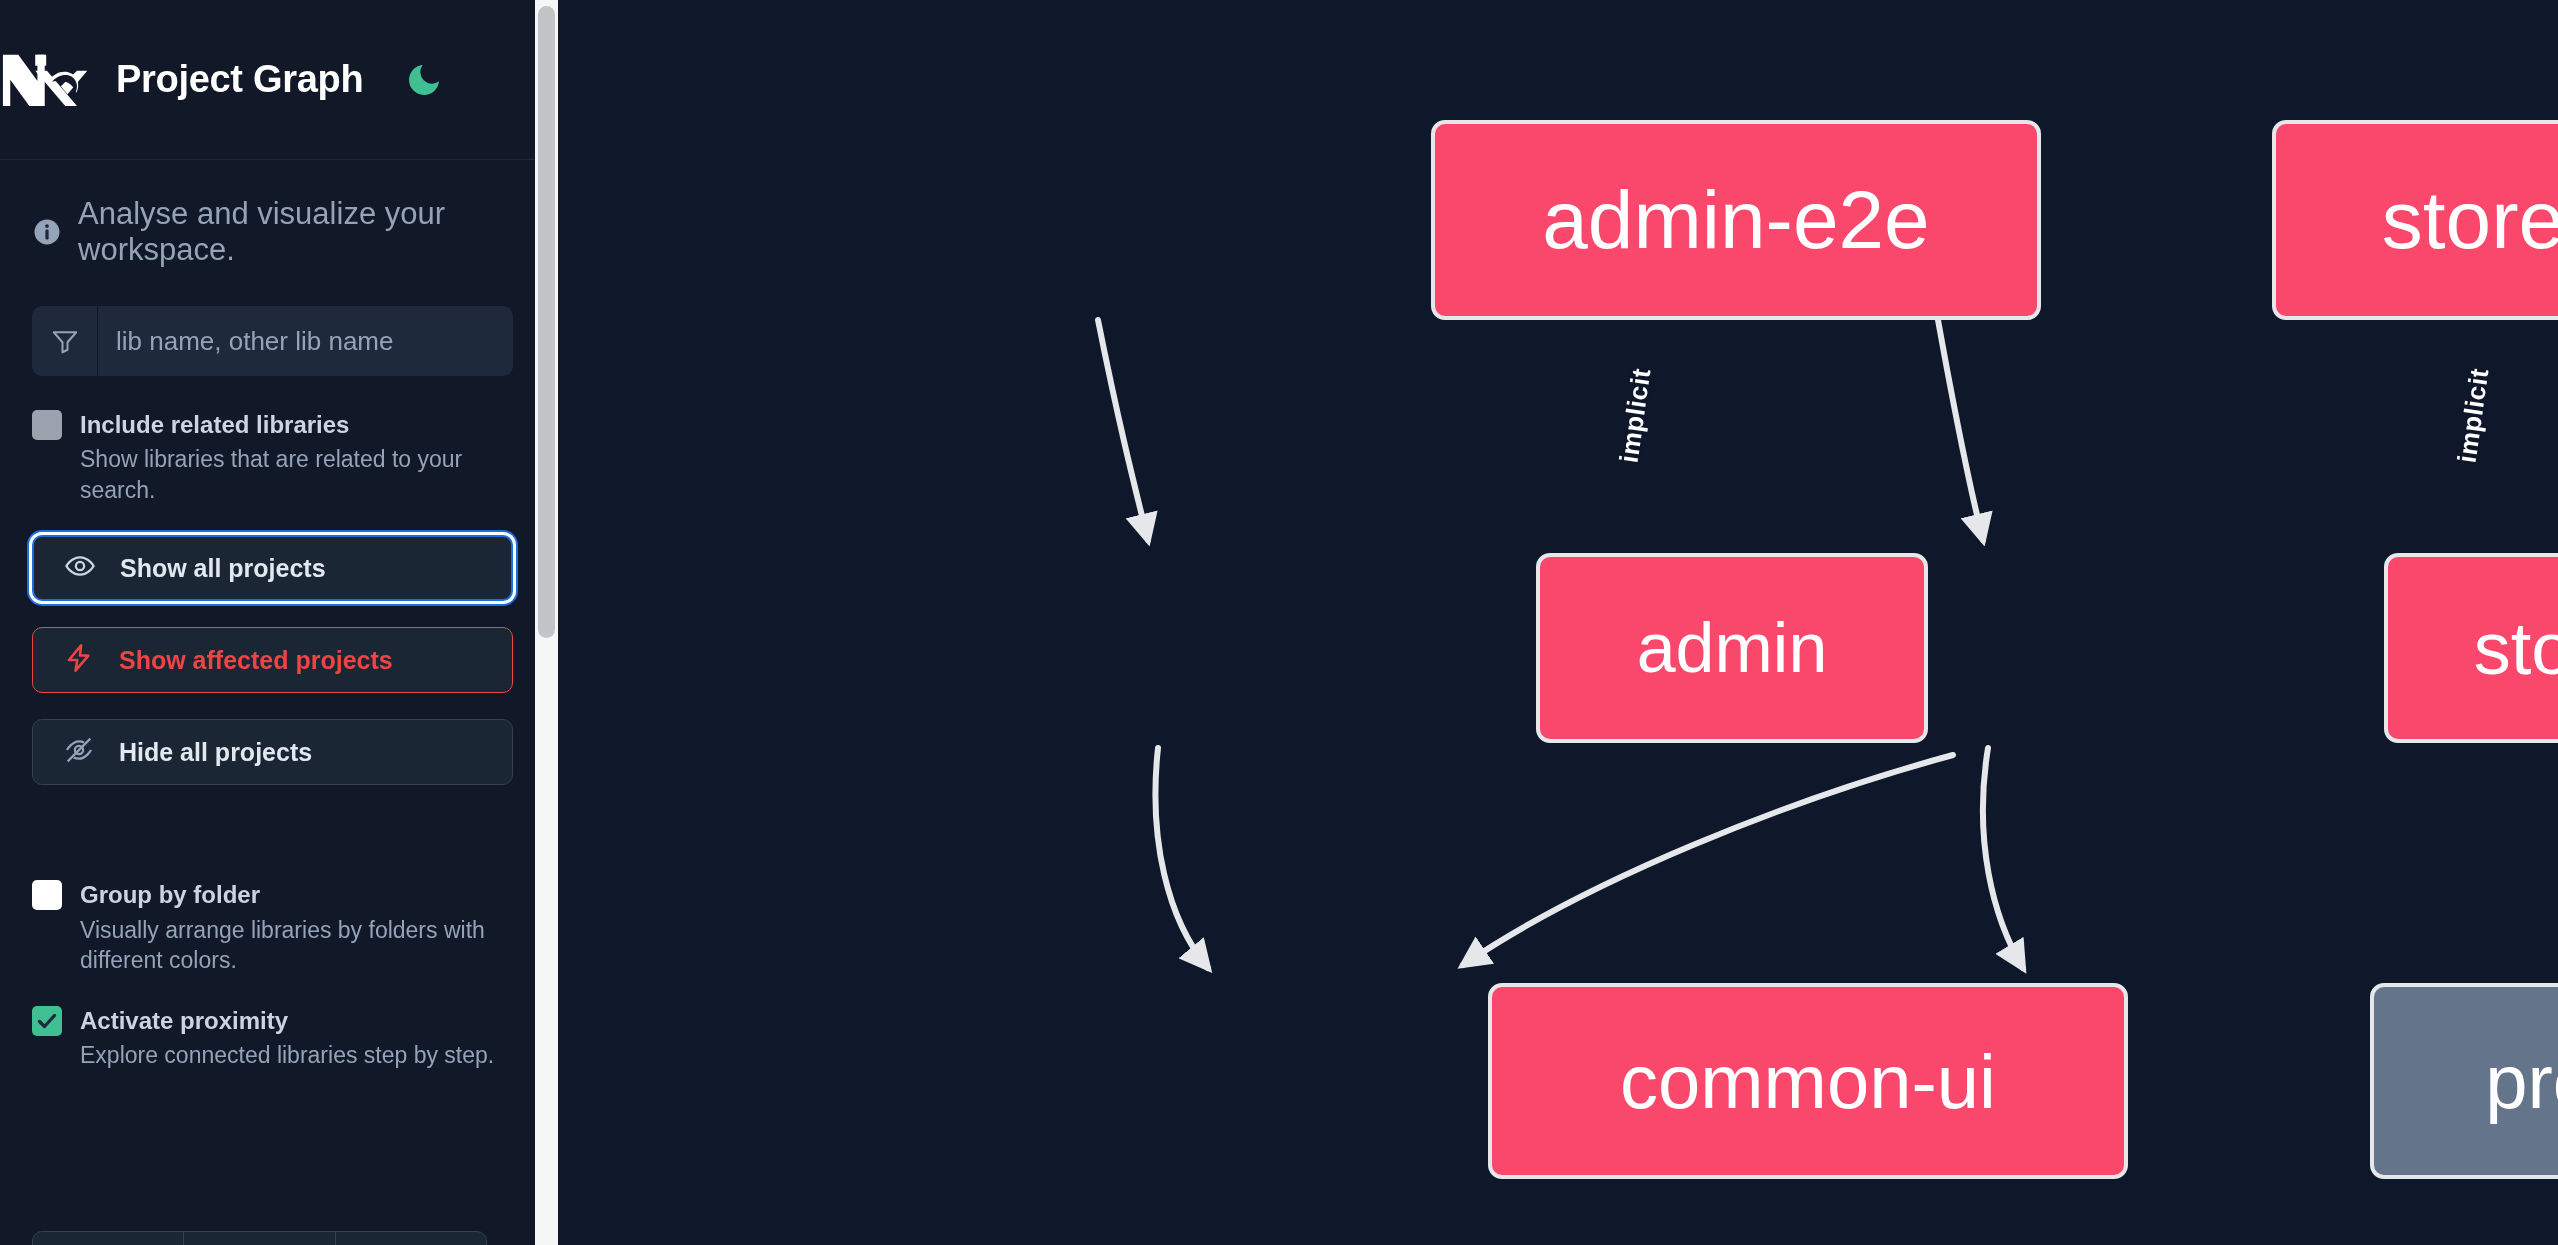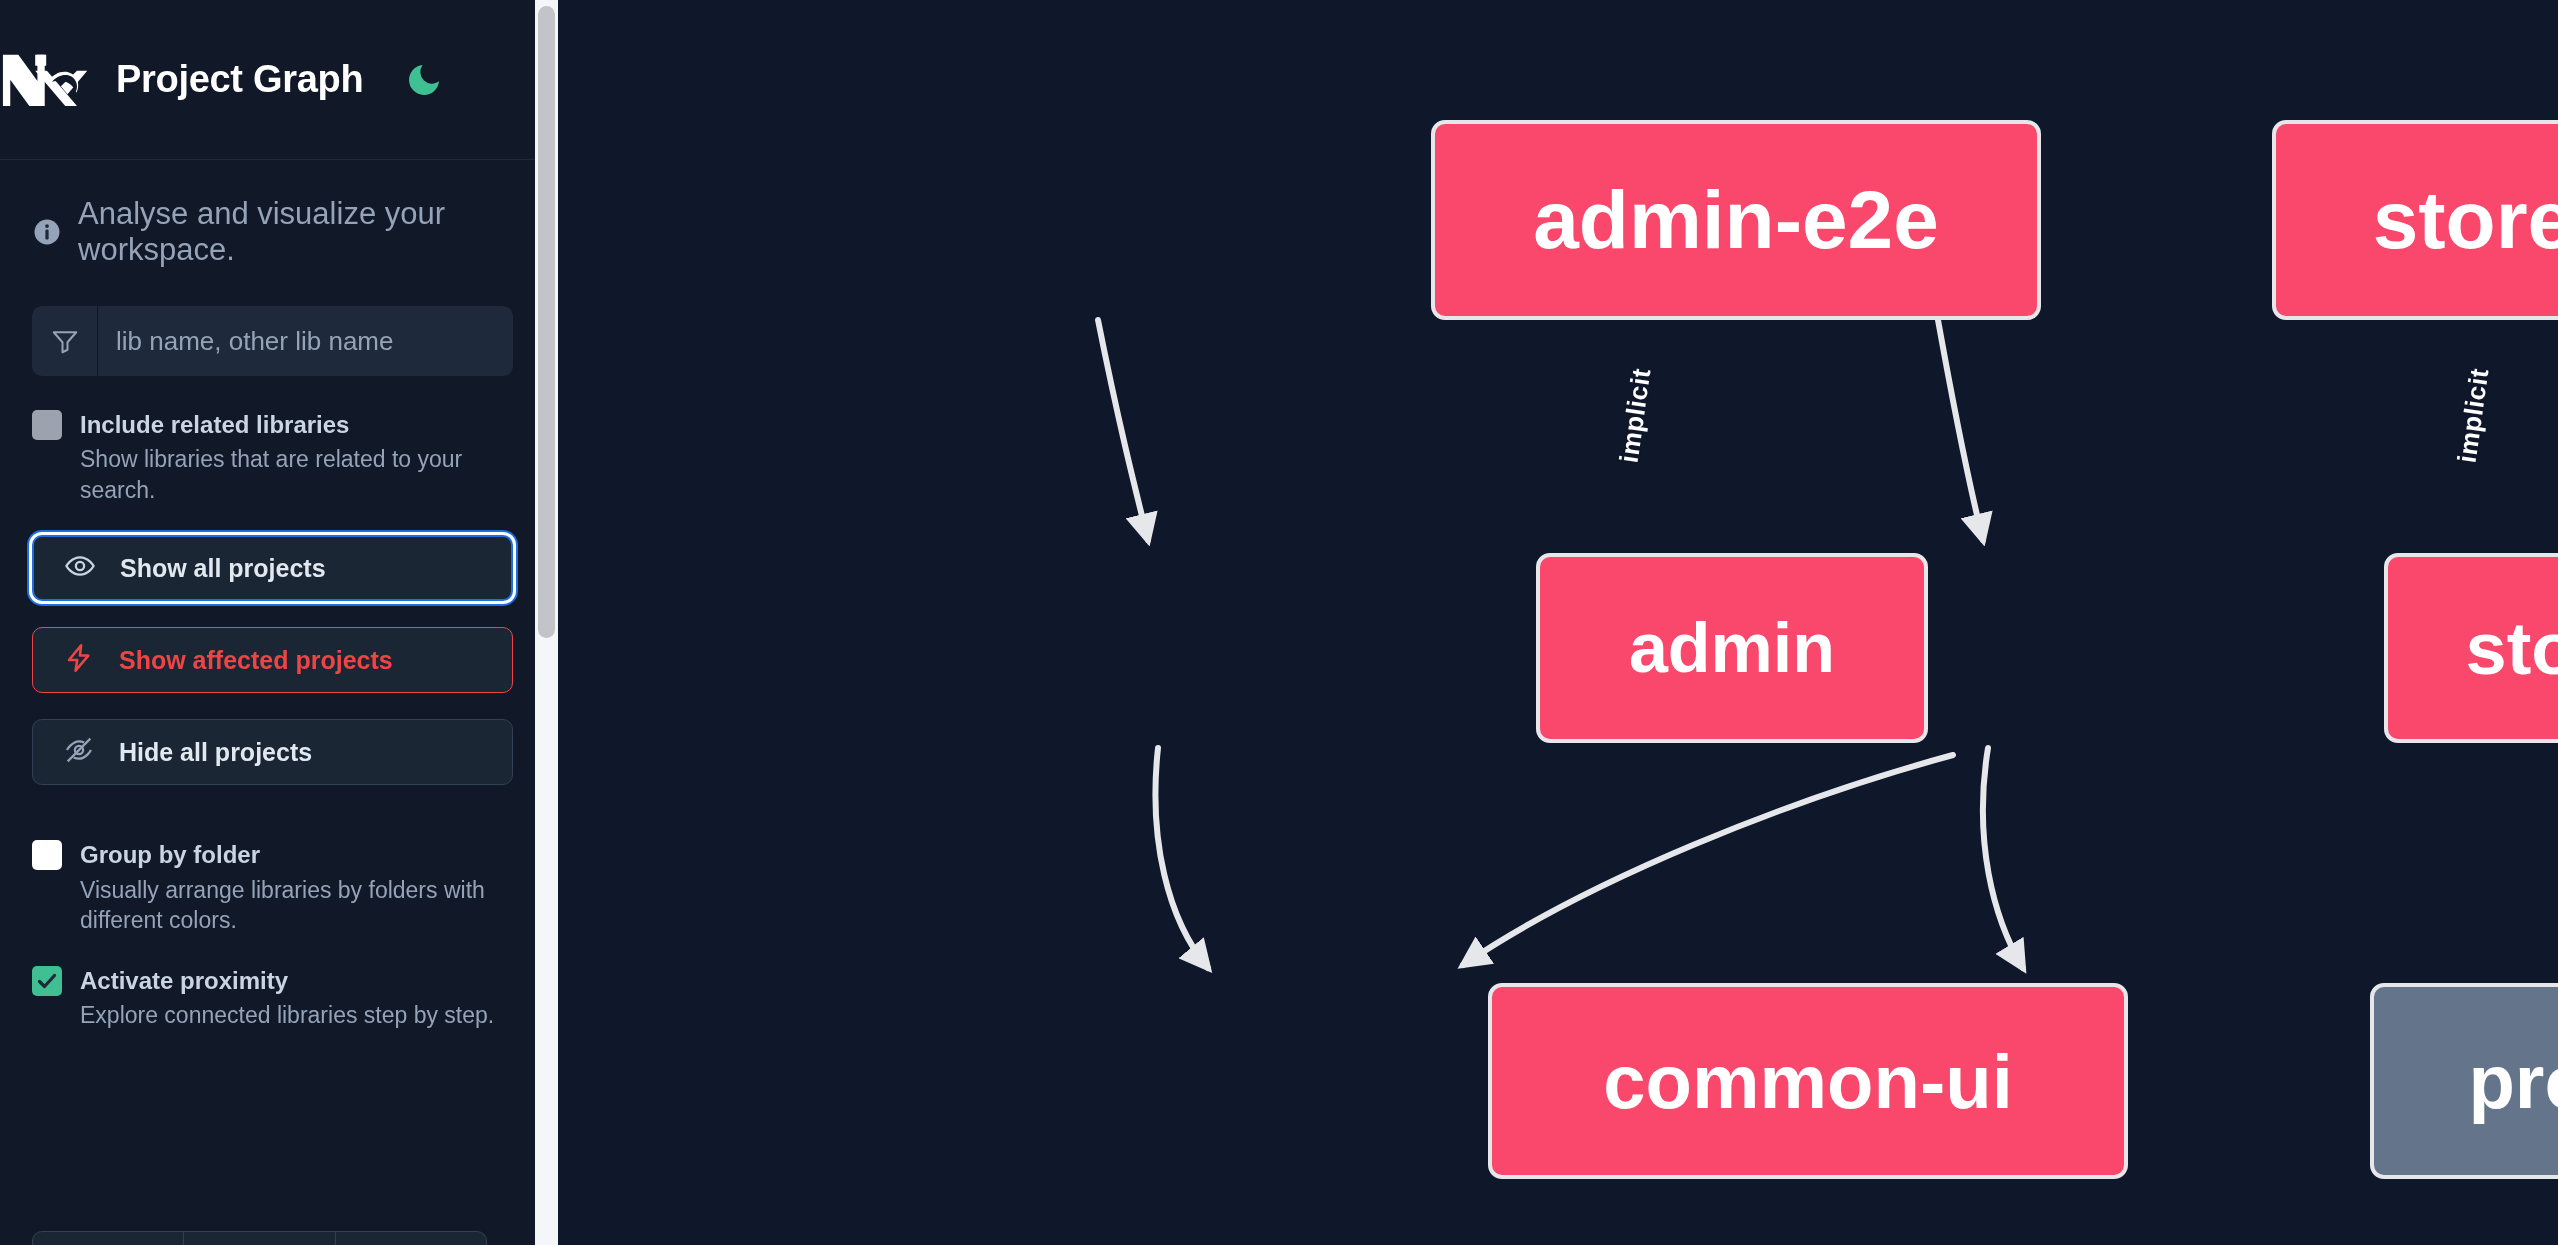--- a/index.html
+++ b/index.html
@@ -142,21 +142,21 @@
     border-radius:14px;
     border:4px solid #e5e7eb;
     display:flex; align-items:center; justify-content:center;
     cursor:pointer;
     box-sizing:border-box;
   }
   .node-app { background:#f9486b; }
   .node-lib { background:#f9486b; }
   .node-muted { background:#64748b; }
   .node-label {
-    color:#ffffff; font-weight:700;
+    color:#ffffff; font-weight:400;
     white-space:nowrap;
   }
 
   .edge-label {
     position:absolute;
     color:#ffffff;
     font-size:26px;
     font-weight:700;
     letter-spacing:0.5px;
     transform-origin:center center;
@@ -250,21 +250,21 @@
             <svg viewBox="0 0 24 24" width="32" height="32" aria-hidden="true">
               <path d="M3 12s3.7-6.5 9-6.5c1.4 0 2.7.3 3.8.9M21 12s-3.7 6.5-9 6.5c-1.5 0-2.8-.3-4-.9" fill="none" stroke="#94a3b8" stroke-width="1.7"></path>
               <circle cx="12" cy="12" r="3.1" fill="none" stroke="#94a3b8" stroke-width="1.7"></circle>
               <line x1="3.5" y1="20.5" x2="20.5" y2="3.5" stroke="#94a3b8" stroke-width="1.7"></line>
             </svg>
           </span>
           <span class="btn-label">Hide all projects</span>
         </div>
       </div>
 
-      <div class="check-row" style="padding-top:55px;">
+      <div class="check-row" style="padding-top:55px;margin-top:40px;">
         <span class="cb cb-white"></span>
         <span class="check-texts">
           <div class="check-label">Group by folder</div>
           <div class="check-desc">Visually arrange libraries by folders with different colors.</div>
         </span>
       </div>
 
       <div class="check-row" style="padding-top:30px;">
         <span class="cb cb-green">
           <svg viewBox="0 0 24 24" width="24" height="24" aria-hidden="true">

